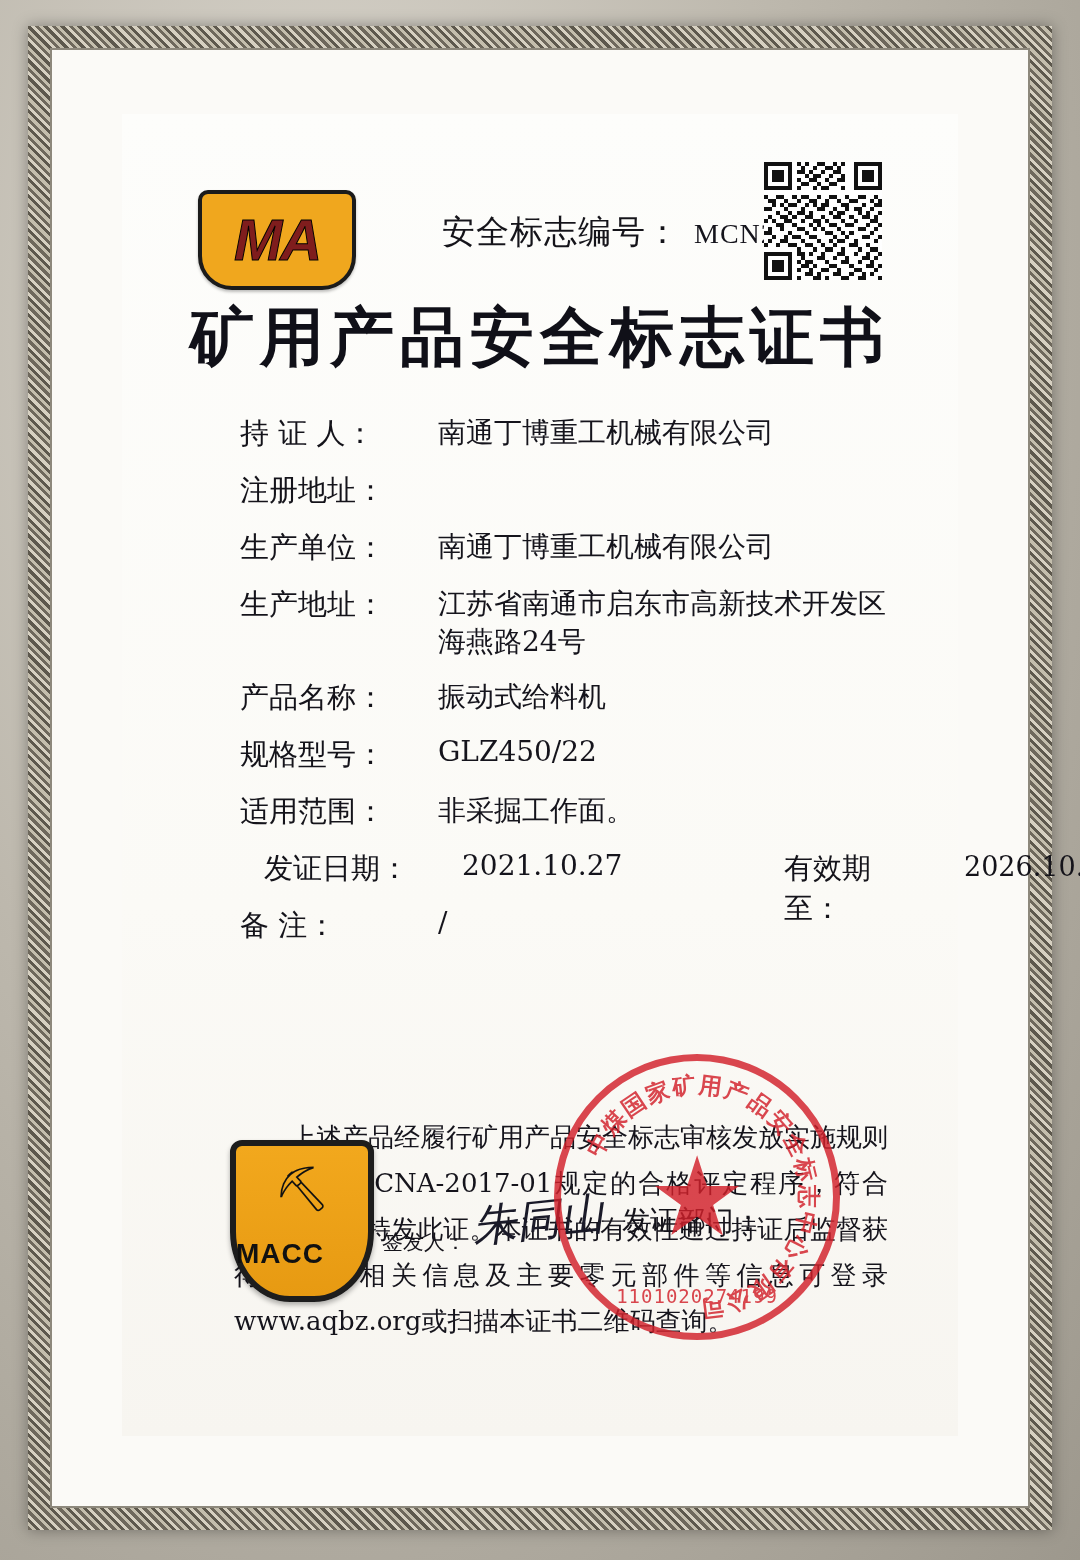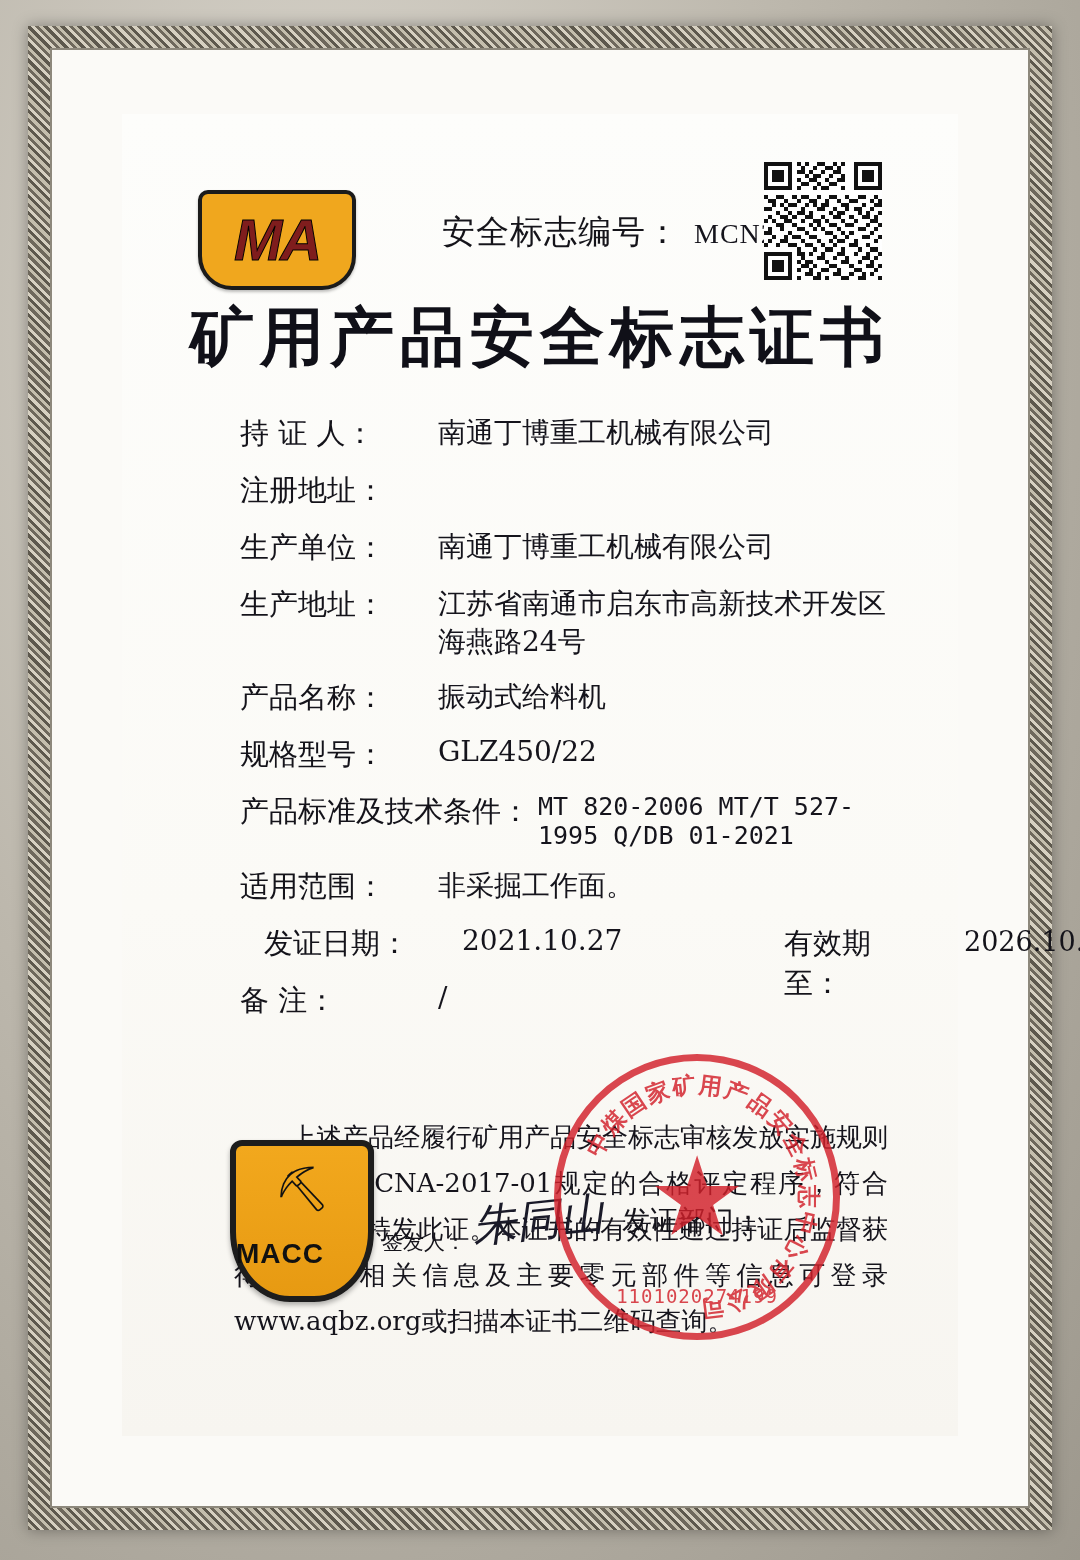--- a/index.html
+++ b/index.html
@@ -406,24 +406,20 @@
           </div>
           <div class="row">
             <span class="lab">产品名称：</span>
             <span class="val">振动式给料机</span>
           </div>
           <div class="row">
             <span class="lab">规格型号：</span>
             <span class="val">GLZ450/22</span>
           </div>
           <div class="row">
-            <span class="lab wide">产品标准及技术条件：</span>
-            <span class="val mono">MT 820-2006 MT/T 527-1995 Q/DB 01-2021</span>
-          </div>
-          <div class="row">
             <span class="lab">适用范围：</span>
             <span class="val">非采掘工作面。</span>
           </div>
           <div class="row dual">
             <span class="lab">发证日期：</span>
             <span class="val">2021.10.27</span>
             <span class="right-lab">有效期至：</span>
             <span class="right-val">2026.10.26</span>
           </div>
           <div class="row">

